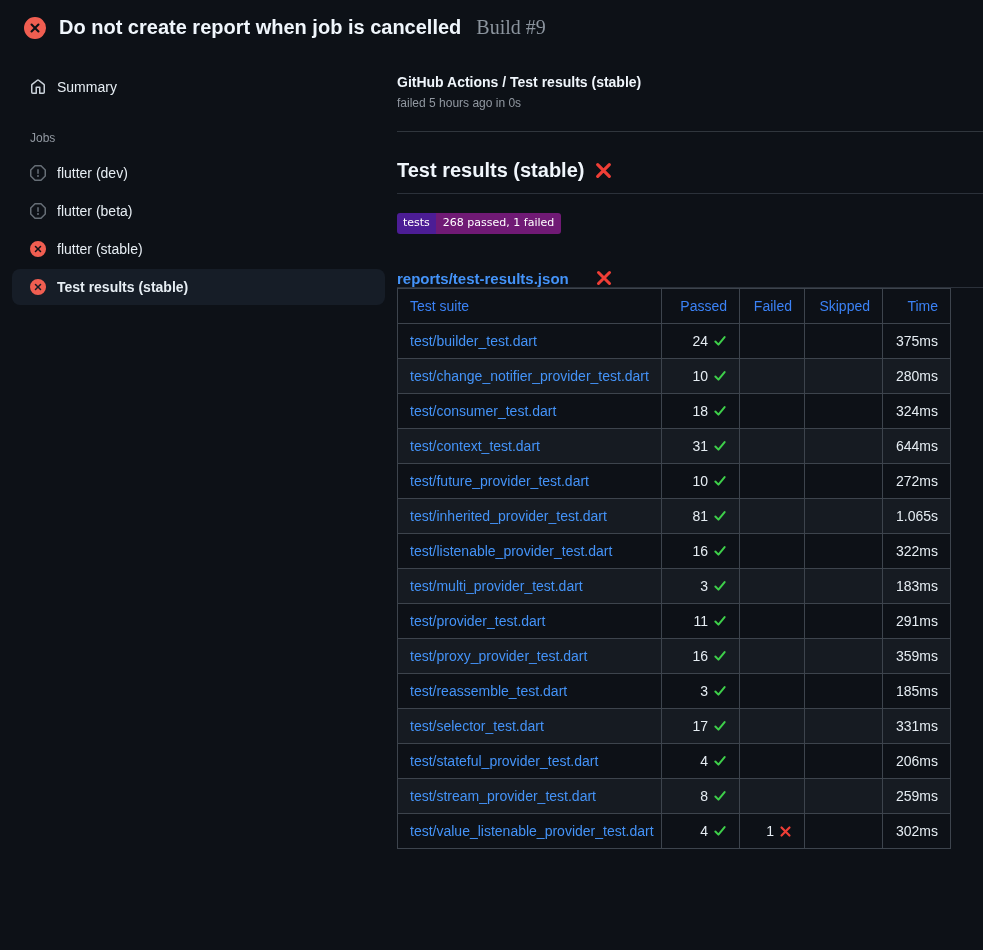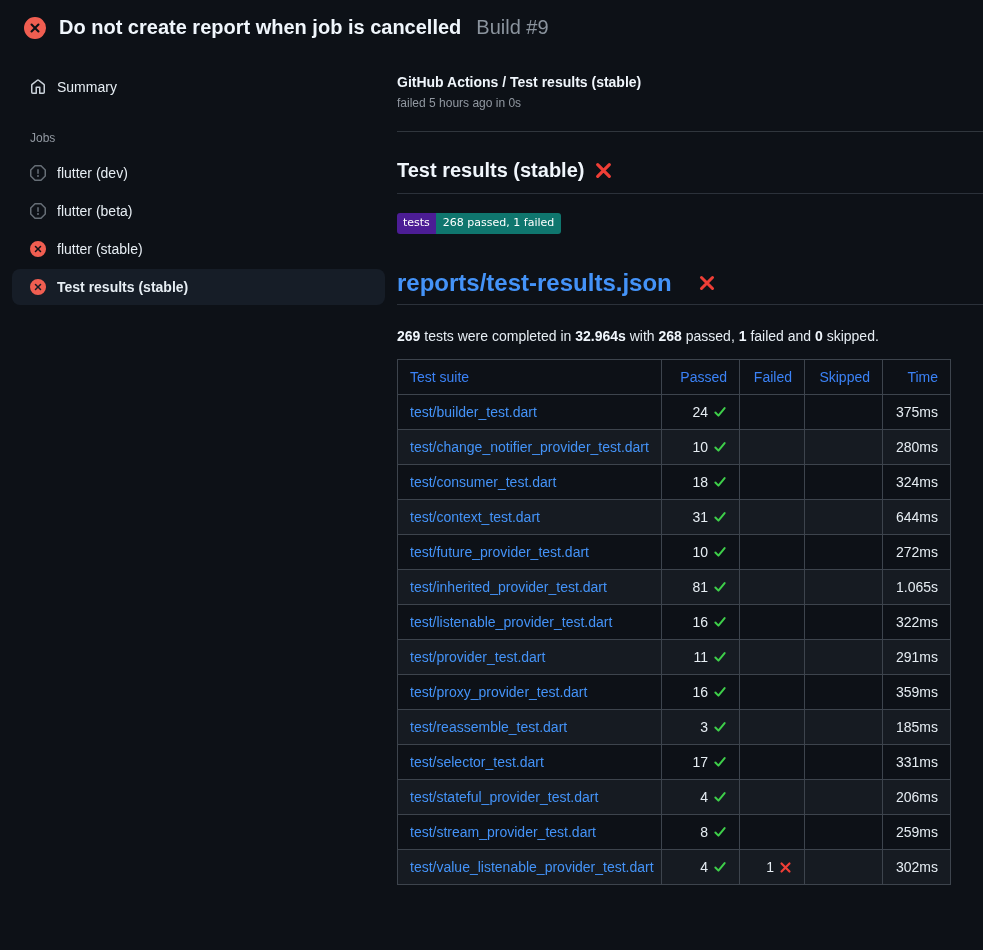--- a/index.html
+++ b/index.html
@@ -9,21 +9,21 @@
     background: #0d1117; color: #e6edf3;
     font-family: "Liberation Sans", sans-serif;
     font-size: 14px;
   }
   
   .page-header {
     display: flex; align-items: center; gap: 13px;
     padding: 16px 24px 10px 24px;
   }
   .page-header .title { font-size: 20px; font-weight: 700; color: #f0f6fc; }
-  .page-header .build { font-size: 20px; font-weight: 400; color: #8b949e; margin-left: 2px; }
+  .page-header .build { font-size: 20px; font-weight: 400; color: #8b949e; margin-left: 2px; font-family: Liberation Serif, serif; }
 
   
   .container { display: flex; align-items: flex-start; }
   .sidebar { flex: 0 0 397px; padding-top: 14px; }
   .main { flex: 1 1 auto; min-width: 0; padding-top: 25px; padding-right: 0; }
 
   
   .side-item {
     display: flex; align-items: center; gap: 11px;
     margin: 2px 12px; padding: 8px 18px;
@@ -40,34 +40,34 @@
   .hr { border: 0; border-top: 1px solid #30363d; margin: 21px 0 0 0; }
 
   h2.section-title {
     display: flex; align-items: center; gap: 10px;
     font-size: 20px; font-weight: 700; color: #f0f6fc;
     margin: 27px 0 0 0; padding-bottom: 11px;
     border-bottom: 1px solid #2b313a;
   }
   h2.report-title {
     display: flex; align-items: center; gap: 26px;
-    font-size: 24px; font-weight: 700;
-    margin: 35px 0 0 0; padding-bottom: 7px;
+    font-size: 15px; font-weight: 700;
+    margin: 35px 0 0 0; padding-bottom: 0;
     border-bottom: 1px solid #2b313a;
   }
   h2.report-title .link-text { color: #4493f8; cursor: pointer; }
 
   
   .badge {
     display: inline-flex; margin-top: 19px;
     font-family: "DejaVu Sans", sans-serif; font-size: 11px;
     border-radius: 3px; overflow: hidden; line-height: 14px;
   }
   .badge .badge-label { background: #4c1d95; color: #fff; padding: 3px 6px 4px 6px; }
-  .badge .badge-value { background: #0f766e; color: #fff; padding: 3px 7px 4px 7px; }
+  .badge .badge-value { background: #701a75; color: #fff; padding: 3px 7px 4px 7px; }
 
   .summary-line { margin: 23px 0 15px 0; color: #e6edf3; }
   .summary-line b { color: #f0f6fc; }
 
   
   table.results { border-collapse: collapse; table-layout: fixed; width: 553px; }
   .results th, .results td {
     border: 1px solid #3d444d;
     padding: 6px 12px; height: 35px;
     line-height: 20px; vertical-align: middle;
@@ -166,21 +166,20 @@
 
     <h2 class="report-title">
       <span class="link-text">reports/test-results.json</span>
       <span class="icon" id="report-x-icon">
           <svg width="18" height="18" viewBox="0 0 16 16" aria-hidden="true">
     <path d="M3.1 3.1l9.8 9.8M12.9 3.1l-9.8 9.8" stroke="#ef3e36" stroke-width="2.7" stroke-linecap="round" fill="none"></path>
           </svg>
         </span>
     </h2>
 
-    <p class="summary-line" id="summary-line"><b>269</b><span> tests were completed in </span><b>32.964s</b><span> with </span><b>268</b><span> passed, </span><b>1</b><span> failed and </span><b>0</b><span> skipped.</span></p>
 
     <table class="results">
       <colgroup id="table-colgroup">
           <col style="width: 264px;">
           <col style="width: 78px;">
           <col style="width: 65px;">
           <col style="width: 78px;">
           <col style="width: 68px;">
         </colgroup>
       <thead>
@@ -285,20 +284,34 @@
                   <svg width="14" height="14" viewBox="0 0 16 16" aria-hidden="true">
     <path d="M2.7 8.6l3.5 3.5 7.1-8.6" stroke="#3ecf4a" stroke-width="2.3" stroke-linecap="round" stroke-linejoin="round" fill="none"></path>
                   </svg>
                 </span>
               </span></td>
             <td></td>
             <td></td>
             <td>322ms</td>
           </tr>
           <tr>
+            <td class="suite-cell"><a class="suite-link">test/multi_provider_test.dart</a></td>
+            <td><span class="cell-flex">
+                <span>3</span>
+                <span class="icon">
+                  <svg width="14" height="14" viewBox="0 0 16 16" aria-hidden="true">
+    <path d="M2.7 8.6l3.5 3.5 7.1-8.6" stroke="#3ecf4a" stroke-width="2.3" stroke-linecap="round" stroke-linejoin="round" fill="none"></path>
+                  </svg>
+                </span>
+              </span></td>
+            <td></td>
+            <td></td>
+            <td>183ms</td>
+          </tr>
+          <tr>
             <td class="suite-cell"><a class="suite-link">test/provider_test.dart</a></td>
             <td><span class="cell-flex">
                 <span>11</span>
                 <span class="icon">
                   <svg width="14" height="14" viewBox="0 0 16 16" aria-hidden="true">
     <path d="M2.7 8.6l3.5 3.5 7.1-8.6" stroke="#3ecf4a" stroke-width="2.3" stroke-linecap="round" stroke-linejoin="round" fill="none"></path>
                   </svg>
                 </span>
               </span></td>
             <td></td>

